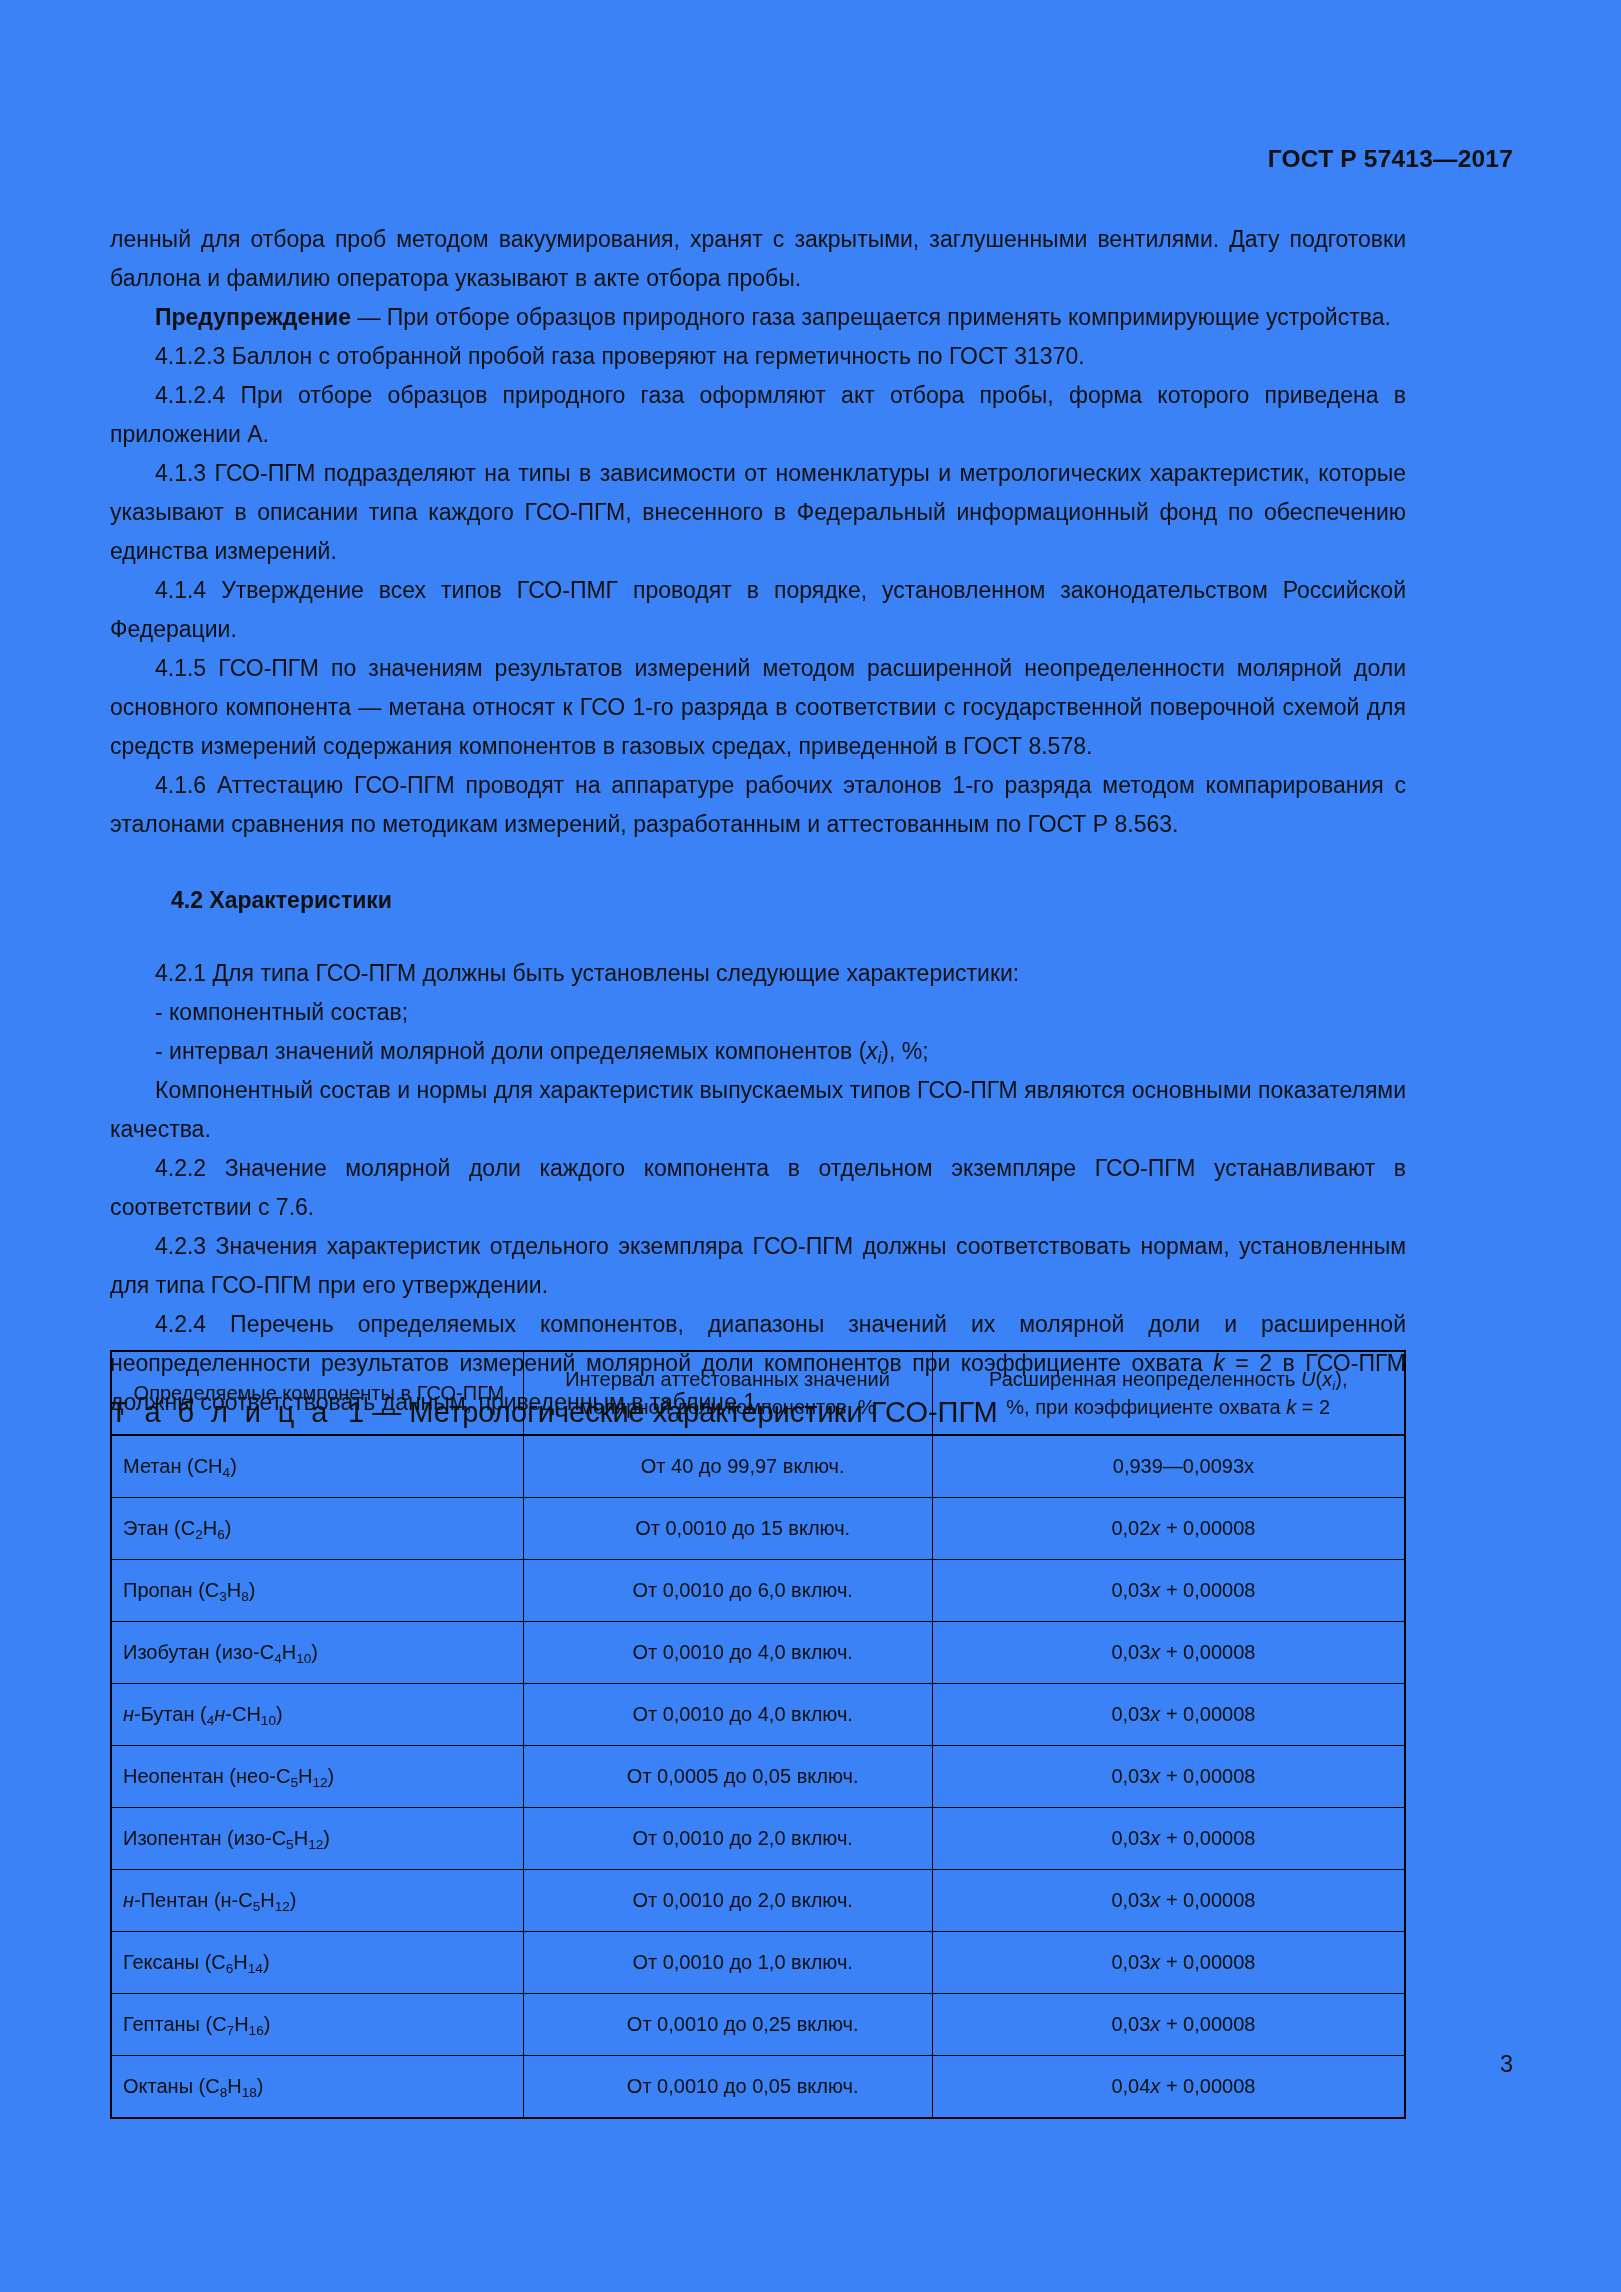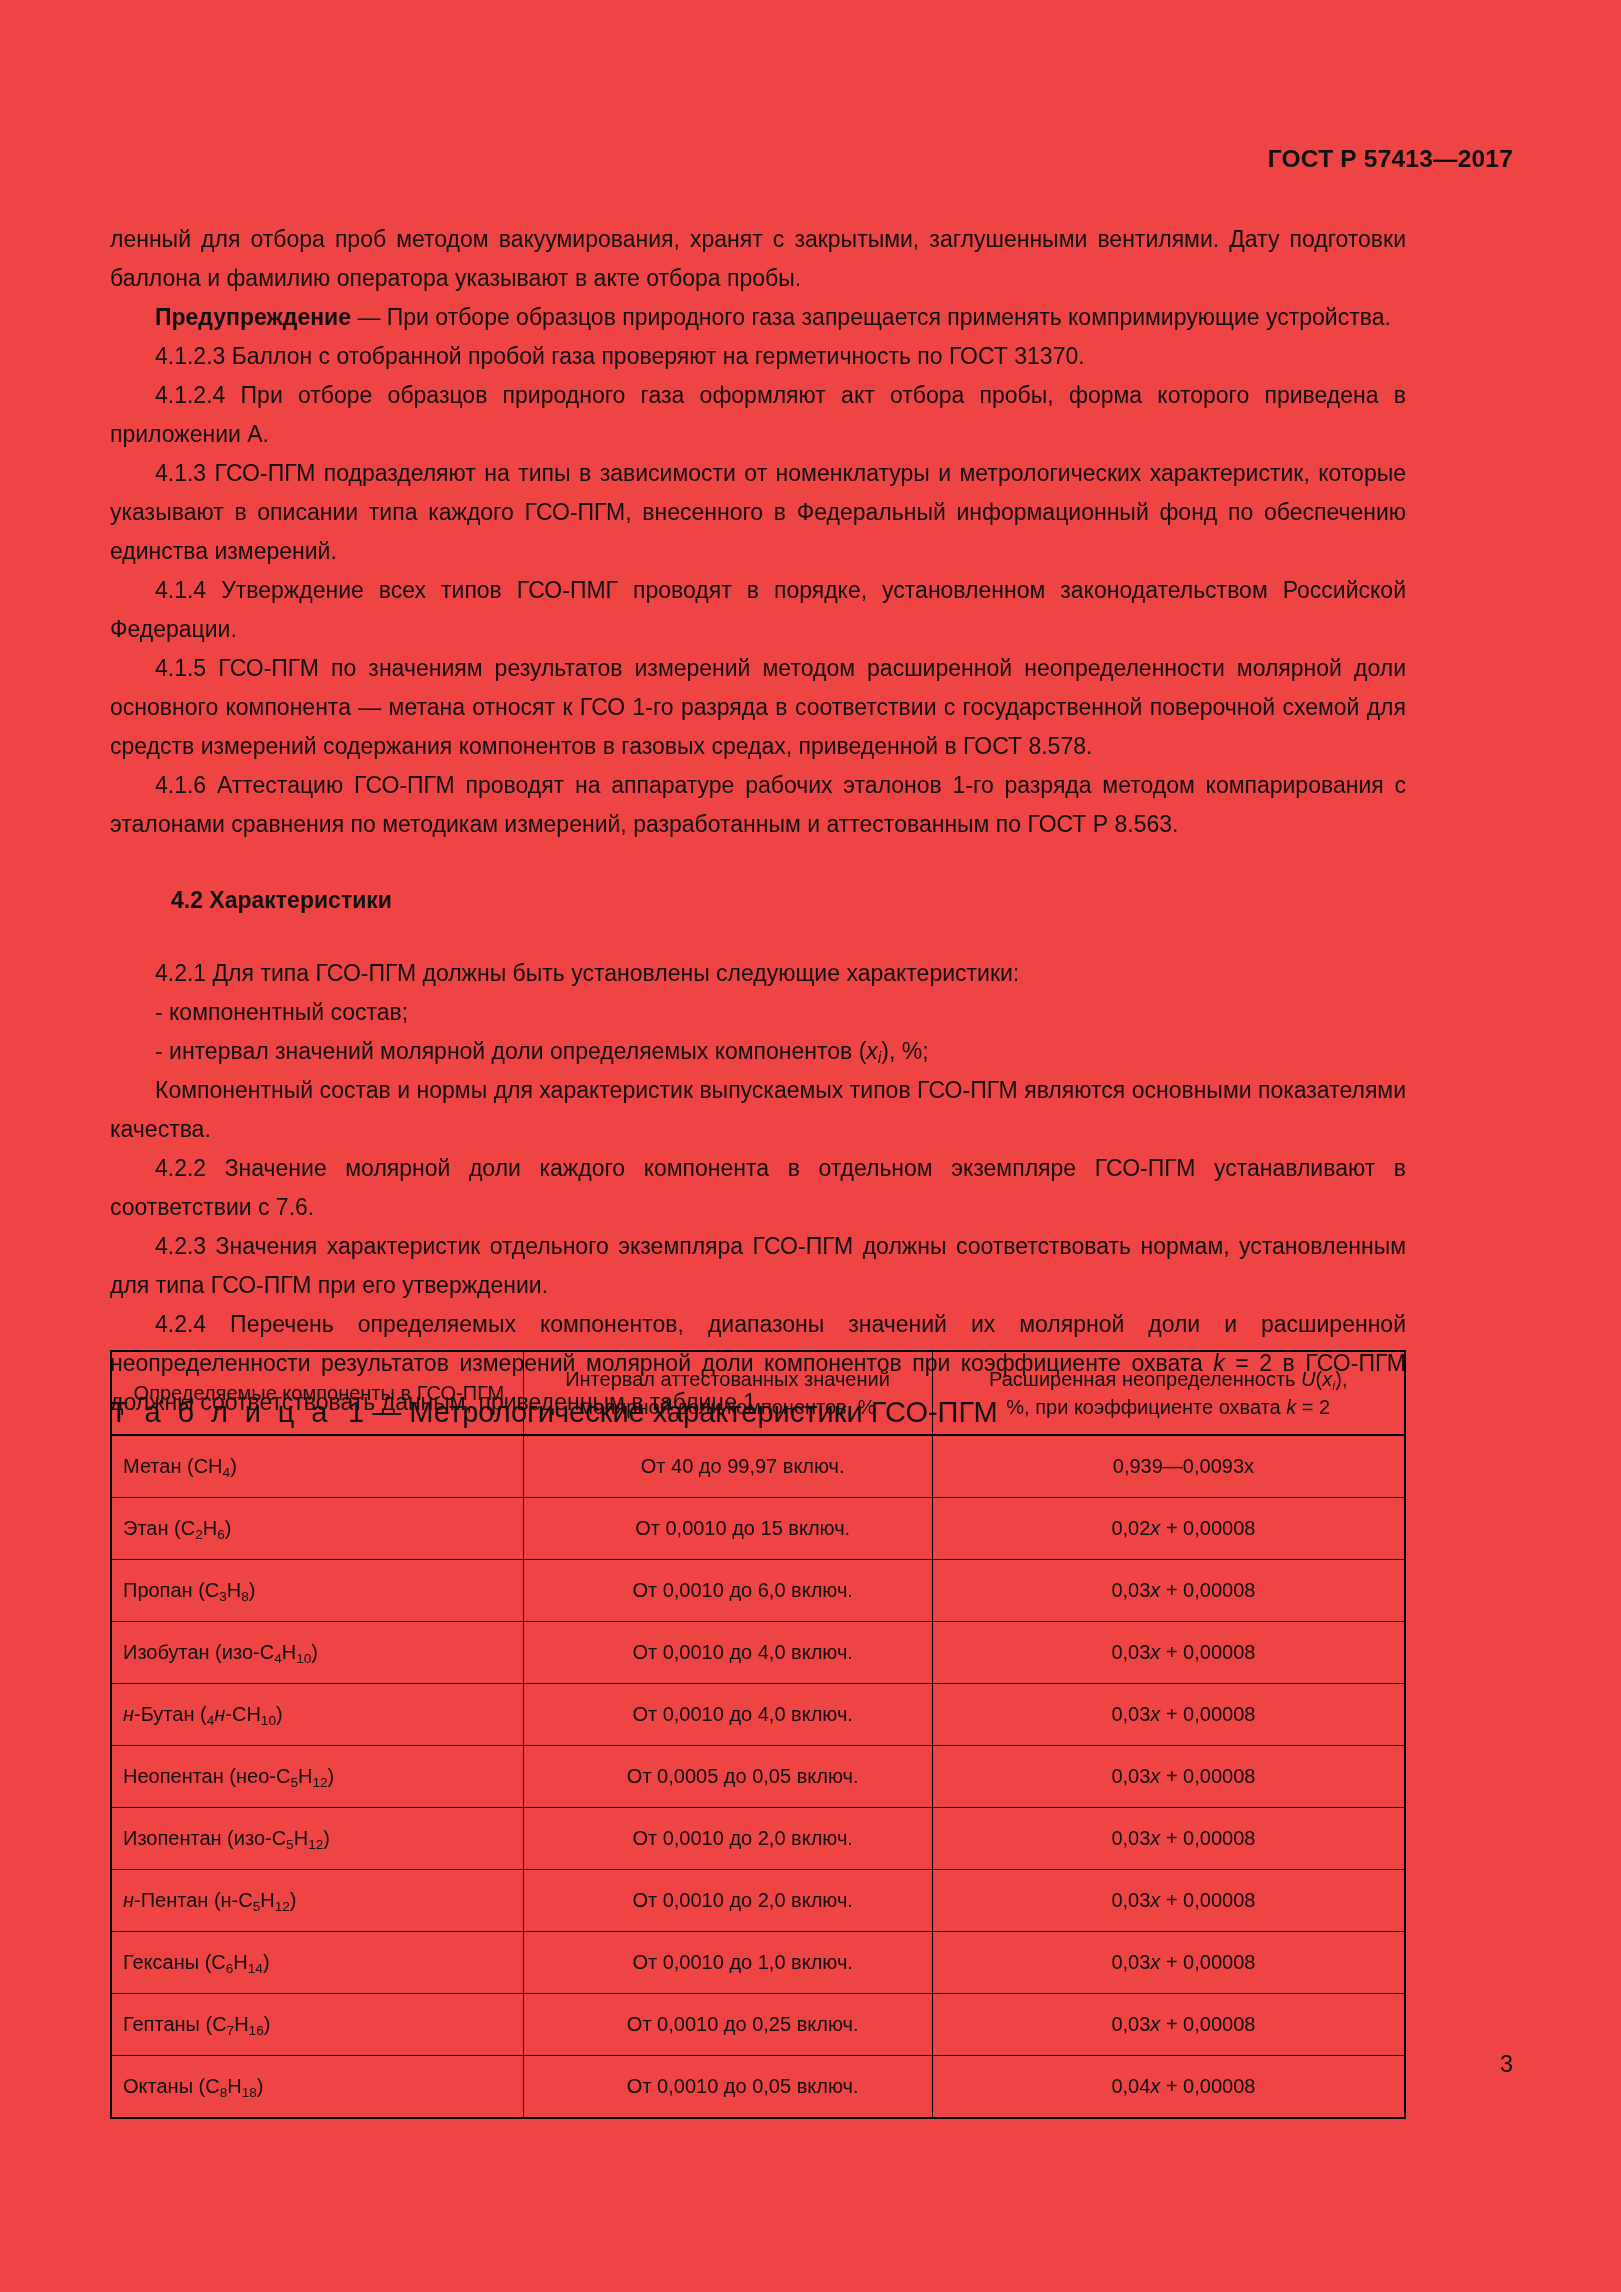--- a/index.html
+++ b/index.html
@@ -4,21 +4,21 @@
 <style>
   html, body {
     margin: 0;
     padding: 0;
     background: #ffffff;
   }
   .page {
     position: relative;
     width: 1621px;
     height: 2293px;
-    background: #ef4444;
+    background: #3b82f6;
     font-family: "Liberation Sans", sans-serif;
     color: #111111;
     box-sizing: border-box;
     overflow: hidden;
   }
 
   
   .doc-header {
     position: absolute;
     top: 145px;

